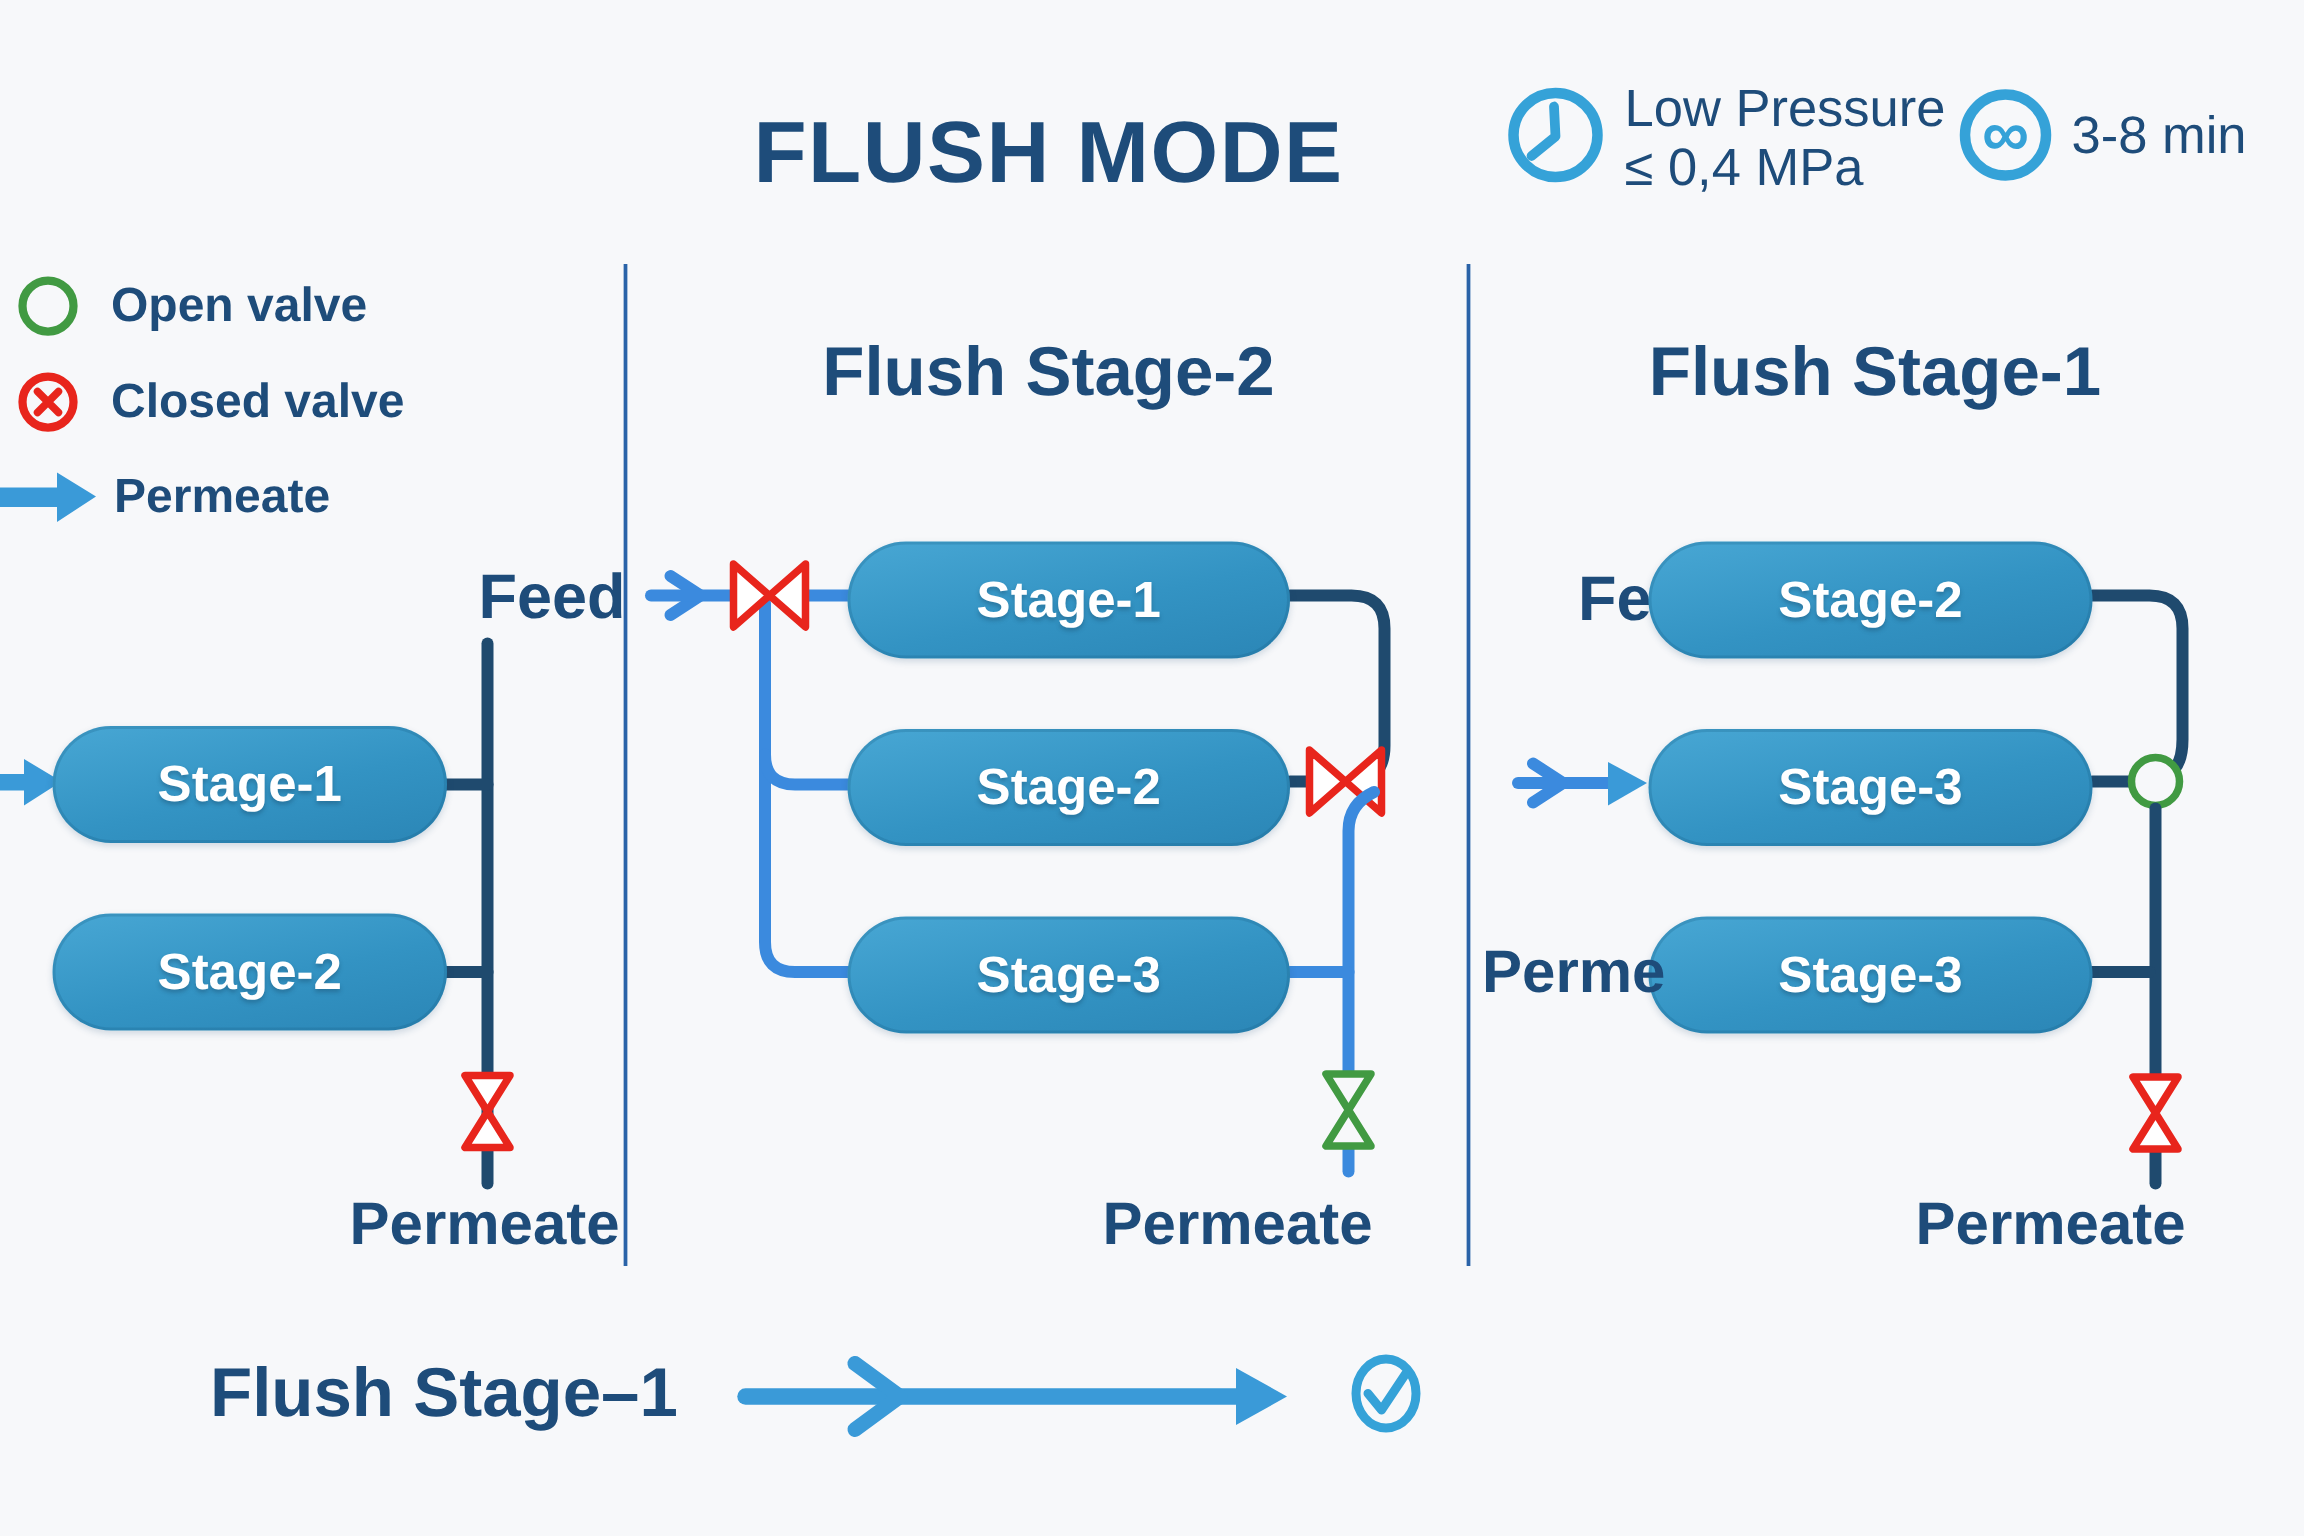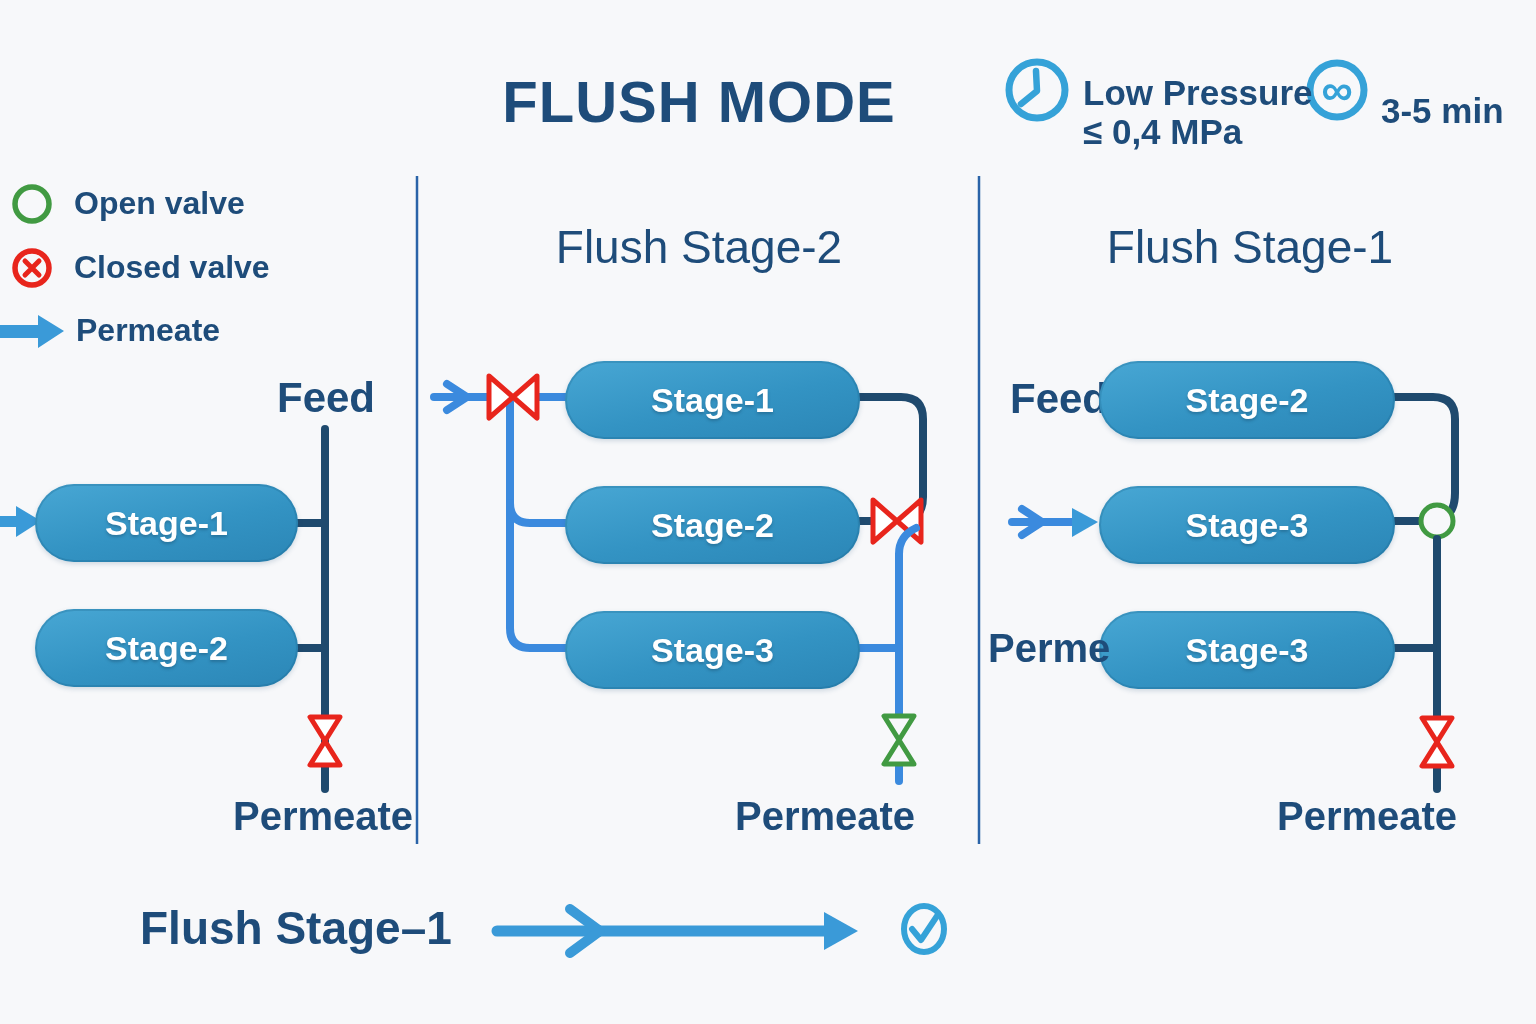--- a/index.html
+++ b/index.html
@@ -12,26 +12,26 @@
   html,body{width:1536px;height:1024px;}
   body{
     font-family:"Liberation Sans",sans-serif;
     background:var(--background);
     position:relative;overflow:hidden;color:var(--navy-text);
   }
   .stage{position:absolute;width:1536px;height:908px;left:0;top:0;}
   svg.layer{position:absolute;left:0;top:0;z-index:1;}
   .txt{position:absolute;z-index:2;color:var(--navy-text);white-space:nowrap;}
   .main-title{left:420px;top:68px;width:558px;text-align:center;font-size:58px;font-weight:800;letter-spacing:1px;}
-  .panel-title{top:220px;text-align:center;font-size:46px;font-weight:400;}
+  .panel-title{top:220px;text-align:center;font-size:46px;font-weight:700;}
   .panel-title.mid{left:420px;width:558px;}
   .panel-title.right{left:985px;width:530px;}
-  .badge-line{font-size:35px;font-weight:700;line-height:39px;margin-top:20px;}
+  .badge-line{font-size:35px;font-weight:400;line-height:39px;}
   .legend-label{font-size:32px;font-weight:600;}
-  .io-label{font-size:42px;font-weight:600;}
+  .io-label{font-size:42px;font-weight:600;margin-left:42px;}
   .permeate-label{font-size:40px;font-weight:600;}
   .footer-label{font-size:46px;font-weight:700;text-align:center;}
   .pill{
     position:absolute;z-index:2;height:78px;border-radius:39px;
     background:linear-gradient(168deg,var(--pill-blue-top) 0%,#3393c3 55%,var(--pill-blue-bottom) 100%);
     box-shadow:inset 0 0 0 2px rgba(23,94,134,.25), 0 2px 5px rgba(30,70,110,.18);
     color:#fff;font-weight:700;font-size:34px;
     display:flex;align-items:center;justify-content:center;
     text-shadow:0 2px 3px rgba(20,60,90,.35);
   }
@@ -133,21 +133,21 @@
     <g>
       <ellipse class="ring-icon" stroke-width="6" cx="924" cy="929" rx="20" ry="23"></ellipse>
       <path class="icon-stroke" stroke-width="6" d="M912 929 L921 940 L937 916"></path>
     </g>
   </svg>
 
   <div class="txt main-title">FLUSH MODE</div>
   <div class="txt badge-line" style="left:1083px;top:53px;">Low Pressure</div>
   <div class="txt badge-line" style="left:1083px;top:92px;">≤ 0,4 MPa</div>
   <div class="infinity-glyph">∞</div>
-  <div class="txt badge-line" style="left:1381px;top:71px;">3-5 min</div>
+  <div class="txt badge-line" style="left:1381px;top:71px;">3-8 min</div>
 
   <div class="txt legend-label" style="left:74px;top:185px;">Open valve</div>
   <div class="txt legend-label" style="left:74px;top:249px;">Closed valve</div>
   <div class="txt legend-label" style="left:76px;top:312px;">Permeate</div>
 
   <div class="txt io-label" style="left:277px;top:374px;">Feed</div>
   <div class="pill narrow" style="top:484px;">Stage-1</div>
   <div class="pill narrow" style="top:609px;">Stage-2</div>
   <div class="txt permeate-label" style="left:233px;top:794px;">Permeate</div>
 

